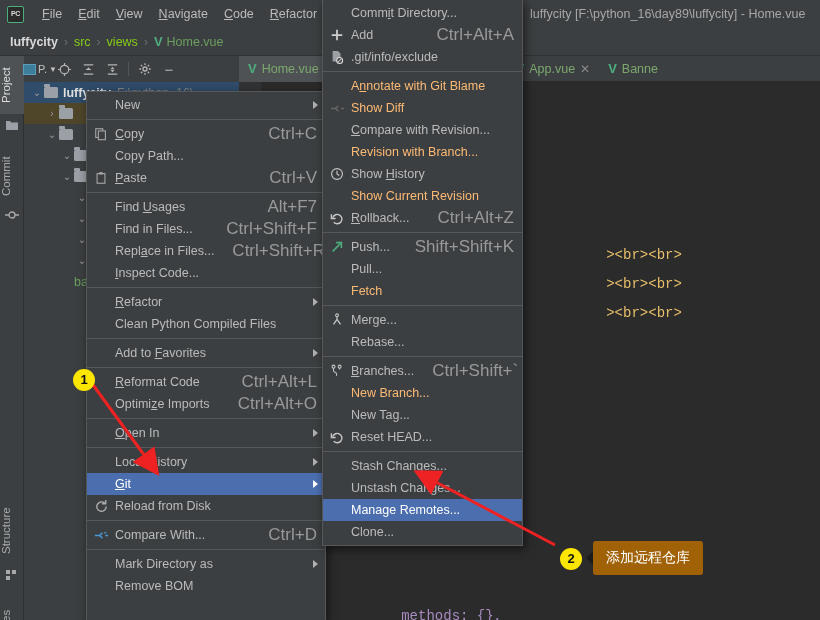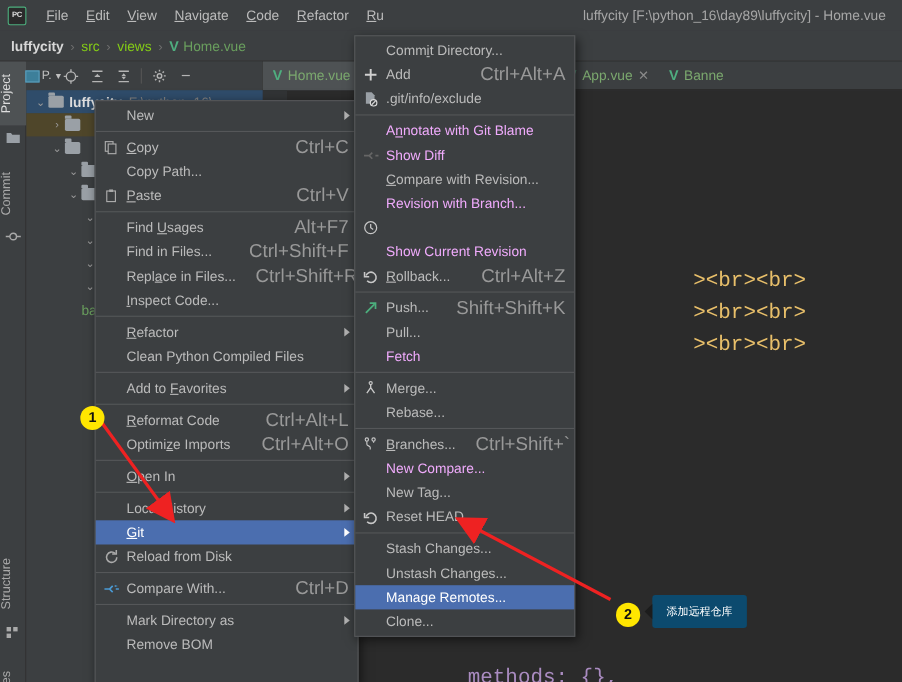--- a/index.html
+++ b/index.html
@@ -119,46 +119,46 @@
   }
   .etab.active { background: #4e5254; }
   .etab .x { color: #8a8a8a; font-size: 12px; }
   .js-badge {
     width: 13px; height: 13px; background: #d9a441; border-radius: 2px;
     color: #2b2b2b; font-size: 7px; font-weight: bold; line-height: 13px;
     text-align: center; position: relative;
   }
   .code {
     position: absolute; left: 0; top: 26px; width: 581px; height: 538px;
-    font-family: "Liberation Mono", monospace; font-size: 19px;
+    font-family: "Liberation Mono", monospace; font-size: 14px;
     padding-left: 26px; padding-top: 6px; line-height: 25px;
   }
   .gutter {
     position: absolute; left: 0; top: 26px; width: 22px; height: 538px;
     background: #313335;
   }
   .cl { white-space: pre; height: 25px; }
   .tok-tag { color: #e8bf6a; }
   .tok-key { color: #a98bc0; }
 
   
   .ctxmenu {
     position: absolute; background: #3c3f41;
     border: 1px solid #555759;
     box-shadow: 2px 3px 9px rgba(0,0,0,0.55);
     padding: 2px 0;
   }
   #ctx-main { left: 86px; top: 91px; width: 240px; }
-  #ctx-git  { left: 322px; top: -1px; width: 201px; margin-top: 33px; }
+  #ctx-git  { left: 322px; top: -1px; width: 201px; }
   .mi {
     height: 22px; display: flex; align-items: center; position: relative;
     padding-left: 28px; padding-right: 8px;
     font-size: 12.5px; color: #bbbbbb; white-space: nowrap;
   }
-  .mi.dis { color: #f0abfc; }
+  .mi.dis { color: #fdba74; }
   .mi.hl { background: #4b6eaf; color: #ffffff; }
   .mi .lbl { flex: 1; }
   .mi .lbl u { text-decoration: underline; }
   .mi .sc { color: #999999; font-size: 17px; margin-left: 18px; }
   .mi .arrow {
     position: absolute; right: 7px; top: 50%; transform: translateY(-50%);
     width: 0; height: 0; border-left: 5px solid #b0b0b0;
     border-top: 4px solid transparent; border-bottom: 4px solid transparent;
   }
   .mi.hl .arrow { border-left-color: #fff; }
@@ -170,22 +170,22 @@
   .msep { height: 1px; background: #555759; margin: 3px 0; }
 
   
   .badge {
     position: absolute; width: 22px; height: 22px; border-radius: 50%;
     background: #ffe600; color: #111; font-size: 13px; font-weight: bold;
     line-height: 22px; text-align: center;
     font-family: "Liberation Sans", sans-serif;
   }
   .callout {
-    position: absolute; background: #0c4a6e; color: #ffffff;
-    font-size: 10px; padding: 8px 13px; border-radius: 3px; white-space: nowrap;
+    position: absolute; background: #a16207; color: #ffffff;
+    font-size: 14px; padding: 8px 13px; border-radius: 3px; white-space: nowrap;
   }
   .callout:before {
     content: ""; position: absolute; left: -7px; top: 50%;
     transform: translateY(-50%);
     border-top: 7px solid transparent; border-bottom: 7px solid transparent;
     border-right: 7px solid #1c1c1c;
   }
   svg.ann { position: absolute; left: 0; top: 0; width: 820px; height: 620px;
             pointer-events: none; }
 </style>
@@ -543,20 +543,21 @@
       <div class="mi dis">
         <span class="lbl">Revision with Branch...</span>
       </div>
       <div class="mi">
         <span class="ic">
           <svg width="14" height="14" viewBox="0 0 16 16">
             <circle cx="8" cy="8" r="6.2" fill="none" stroke="#c8c8c8" stroke-width="1.3"></circle>
             <path d="M8 4.2V8l2.6 1.8" stroke="#c8c8c8" stroke-width="1.3" fill="none"></path>
           </svg>
         </span>
+        <span class="lbl">Show <u>H</u>istory</span>
       </div>
       <div class="mi dis">
         <span class="lbl">Show Current Revision</span>
       </div>
       <div class="mi">
         <span class="ic">
           <svg width="15" height="15" viewBox="0 0 16 16">
             <path d="M3 7a5 5 0 1 1 1 5" fill="none" stroke="#c8c8c8" stroke-width="1.5"></path>
             <path d="M1.5 3.5V8h4.5" fill="none" stroke="#c8c8c8" stroke-width="1.5"></path>
           </svg>
@@ -600,21 +601,21 @@
           <svg width="14" height="14" viewBox="0 0 16 16">
             <circle cx="4" cy="3" r="1.7" fill="none" stroke="#c8c8c8" stroke-width="1.2"></circle>
             <circle cx="11" cy="3" r="1.7" fill="none" stroke="#c8c8c8" stroke-width="1.2"></circle>
             <path d="M4 4.8v3c0 2 3.5 1.5 3.5 3.5v2M11 4.8v1.5" stroke="#c8c8c8" stroke-width="1.2" fill="none"></path>
           </svg>
         </span>
         <span class="lbl"><u>B</u>ranches...</span>
         <span class="sc">Ctrl+Shift+`</span>
       </div>
       <div class="mi dis">
-        <span class="lbl">New Compare...</span>
+        <span class="lbl">New Branch...</span>
       </div>
       <div class="mi">
         <span class="lbl">New Tag...</span>
       </div>
       <div class="mi">
         <span class="ic">
           <svg width="15" height="15" viewBox="0 0 16 16">
             <path d="M3 7a5 5 0 1 1 1 5" fill="none" stroke="#c8c8c8" stroke-width="1.5"></path>
             <path d="M1.5 3.5V8h4.5" fill="none" stroke="#c8c8c8" stroke-width="1.5"></path>
           </svg>

